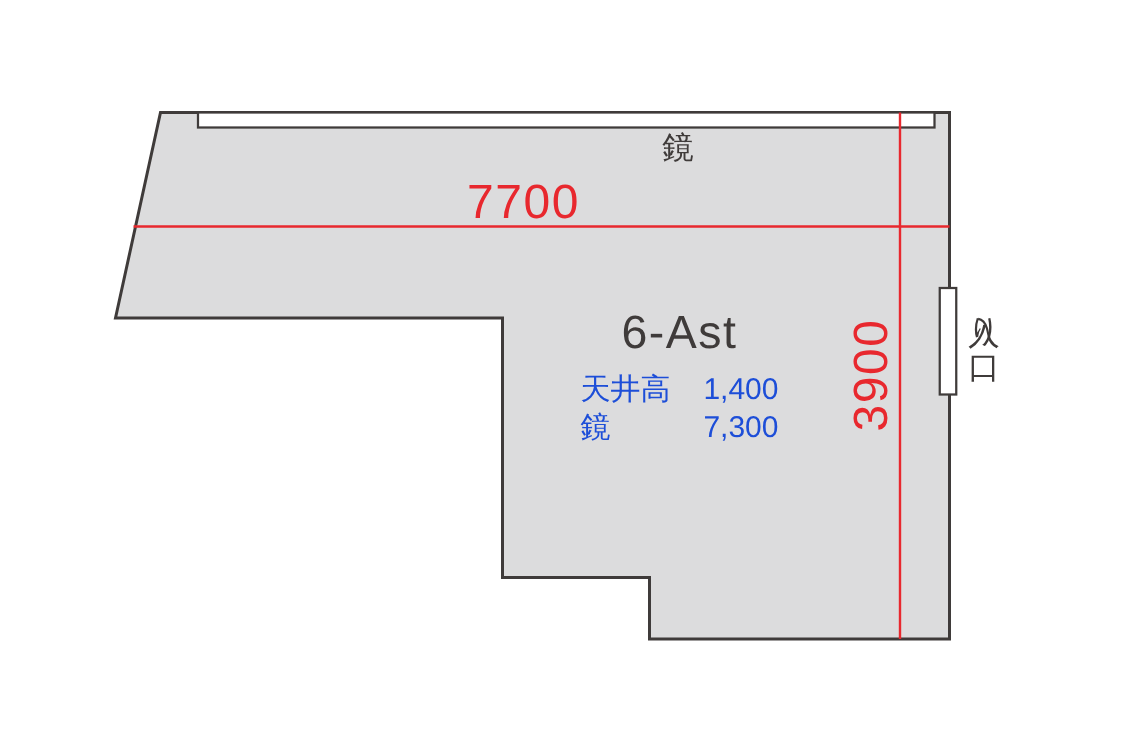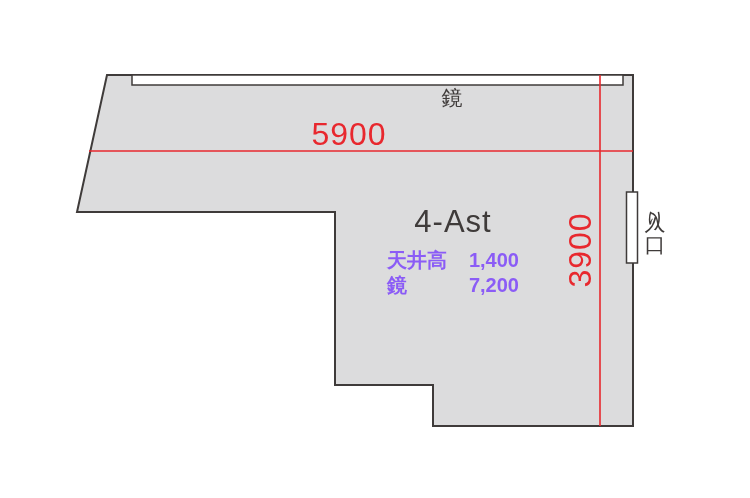--- a/index.html
+++ b/index.html
@@ -56,22 +56,21 @@
     text-align: center;
     font-size: 31px;
     letter-spacing: 1px;
   }
   .specs {
     position: absolute;
     left: 387px;
     top: 248px;
     width: 132px;
     font-size: 20px;
-    color: #8b5cf6;
-    font-weight: bold;
+    color: #1d4ed8;
   }
   .spec-row {
     display: flex;
     justify-content: space-between;
     line-height: 25px;
   }
   .entrance-label {
     left: 641px;
     top: 194px;
     font-size: 21px;
@@ -93,32 +92,32 @@
     <rect x="132" y="75" width="491" height="10" stroke="#3f3b3a" stroke-width="1.5" fill="#ffffff"></rect>
 
     <line x1="89" y1="151" x2="633" y2="151" stroke-width="1.6" stroke="#e8282e"></line>
     <line x1="600" y1="75" x2="600" y2="426" stroke-width="1.6" stroke="#e8282e"></line>
 
     <rect x="626.5" y="192" width="11" height="71" stroke="#3f3b3a" stroke-width="1.5" fill="#ffffff"></rect>
   </svg>
 
   <div class="lbl mirror-label">鏡</div>
 
-  <div class="lbl dim dim-width">5900</div>
+  <div class="lbl dim dim-width">7700</div>
 
   <div class="lbl dim dim-height">3900</div>
 
-  <div class="lbl room-name">4-Ast</div>
+  <div class="lbl room-name">6-Ast</div>
 
   <div class="specs">
     <div class="spec-row">
       <span>天井高</span>
       <span>1,400</span>
     </div>
     <div class="spec-row">
       <span>鏡</span>
-      <span>7,200</span>
+      <span>7,300</span>
     </div>
   </div>
 
   <div class="lbl entrance-label">入り口</div>
 
 </div>
 
 </body></html>

